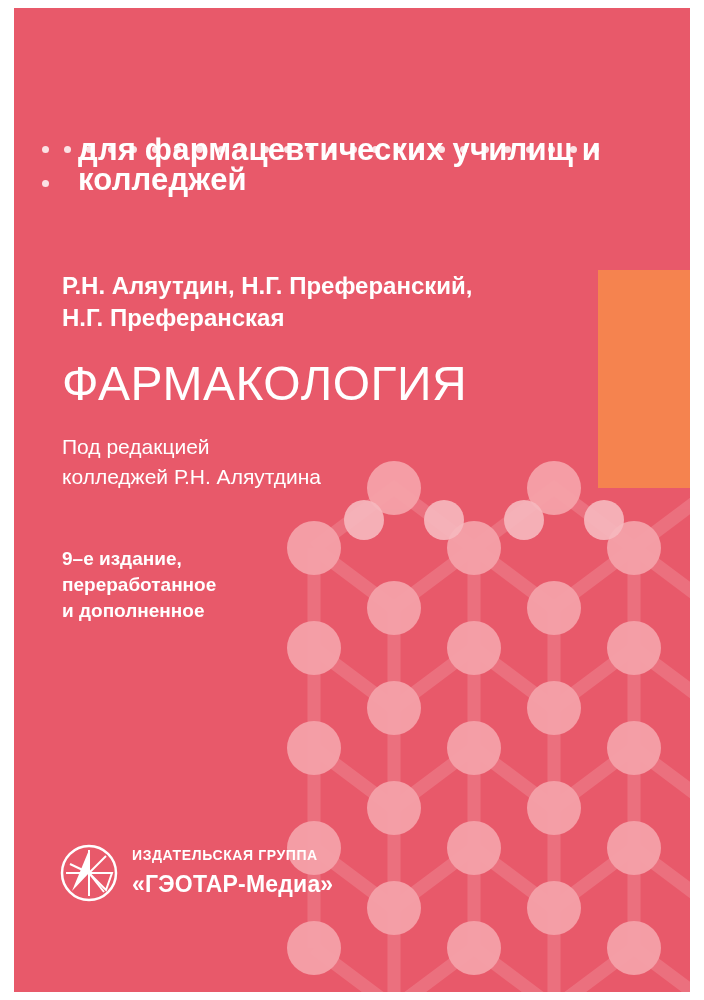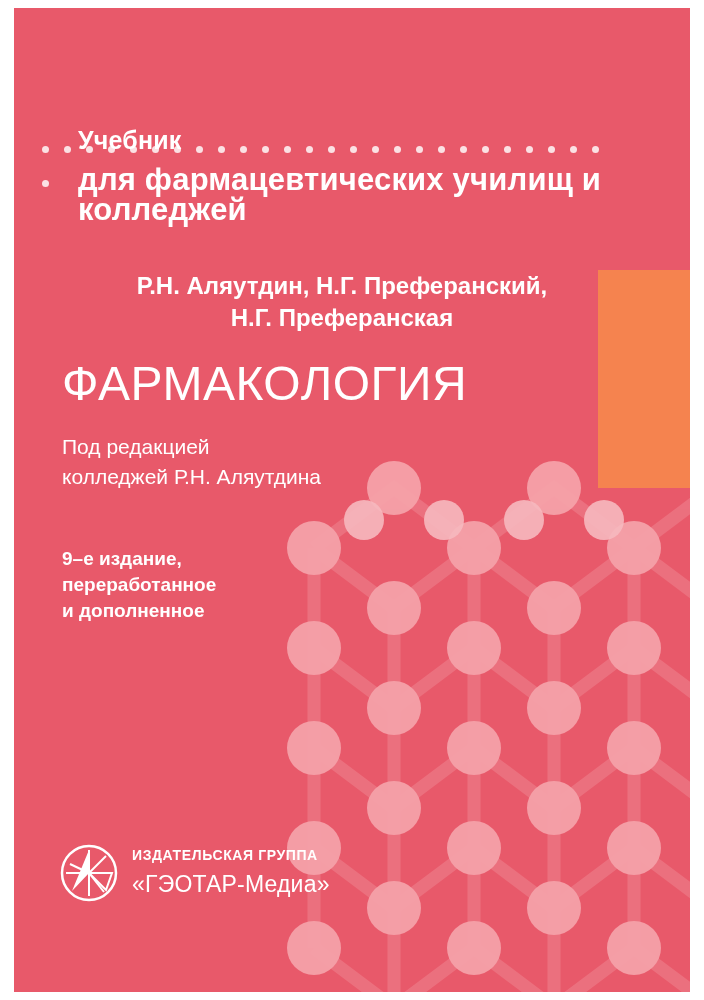--- a/index.html
+++ b/index.html
@@ -91,21 +91,20 @@
   
   .authors {
     position: absolute;
     left: 48px;
     top: 262px;
     width: 560px;
     color: #ffffff;
     font-size: 24px;
     font-weight: bold;
     line-height: 32px;
-    text-align: center;
   }
   
   .title {
     position: absolute;
     left: 48px;
     top: 348px;
     width: 600px;
     color: #ffffff;
     font-size: 48px;
     font-weight: normal;
@@ -155,21 +154,21 @@
     color: #ffffff;
   }
   .pub-text .pl1 {
     font-size: 14px;
     font-weight: bold;
     letter-spacing: 0.6px;
     line-height: 18px;
   }
   .pub-text .pl2 {
     font-size: 23px;
-    font-weight: normal;
+    font-weight: bold;
     line-height: 28px;
     margin-top: 6px;
     letter-spacing: 0.2px;
   }
 </style>
 </head>
 <body>
 
 <div class="page">
   <div class="cover">
@@ -256,21 +255,20 @@
         <span class="hd-dot" style="left:506px"></span>
         <span class="hd-dot" style="left:528px"></span>
         <span class="hd-dot" style="left:550px"></span>
       </div>
       <div class="hd-row r2">
         <span class="hd-dot" style="left:0px"></span>
       </div>
     </div>
 
     <div class="header-text">
-      <div class="line1">Учебник</div>
       <div class="line2">для фармацевтических училищ и колледжей</div>
     </div>
 
     <div class="authors" style="white-space:pre-line">Р.Н. Аляутдин, Н.Г. Преферанский,
 Н.Г. Преферанская</div>
 
     <div class="title">ФАРМАКОЛОГИЯ</div>
 
     <div class="editor" style="white-space:pre-line">Под редакцией
 колледжей Р.Н. Аляутдина</div>

